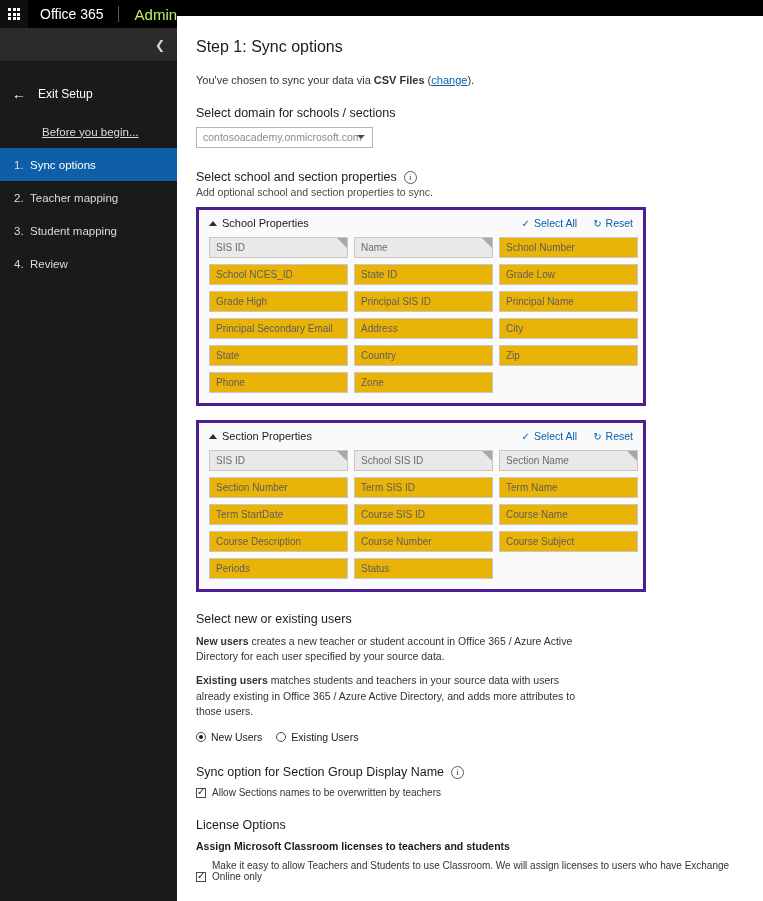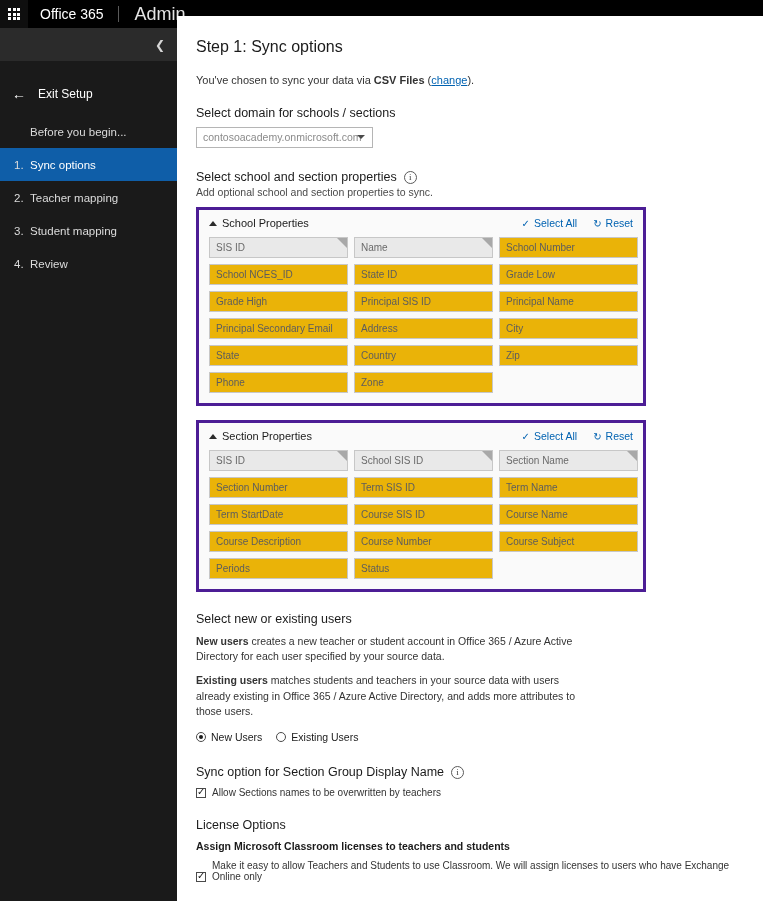--- a/index.html
+++ b/index.html
@@ -21,21 +21,21 @@
     width: 28px; height: 28px; display:flex; align-items:center; justify-content:center;
     background:#0f0f0f;
   }
   .waffle-grid { display:grid; grid-template-columns: repeat(3, 3px); grid-template-rows: repeat(3, 3px); gap:1.5px; }
   .waffle-grid i { display:block; width:3px; height:3px; background:#ffffff; }
   .brand {
     font-size: 14px; padding: 0 14px 0 12px; font-weight: 400; color:#fff;
     line-height: 28px;
   }
   .brand-sep { width:1px; height:16px; background:#5a5a5a; }
-  .admin-label { font-size: 18px; padding-left: 16px; color:#e5e5e5; }
+  .admin-label { font-size: 15px; padding-left: 16px; color:#bef264; }
 
   
   .leftnav {
     position:absolute; top:28px; left:0; width:177px; height:873px;
     background:#1a1a1a; color:#e6e6e6;
   }
   .nav-collapse {
     height:33px; background:#2b2b2b; display:flex; align-items:center; justify-content:flex-end;
     padding-right:12px; cursor:pointer;
   }
@@ -43,21 +43,21 @@
   .nav-exit {
     display:flex; align-items:center; gap:12px; height:42px; padding-left:12px;
     font-size:12px; color:#ffffff; margin-top:12px; cursor:pointer;
   }
   .arrow-left { font-size:14px; color:#ffffff; }
   .nav-item {
     display:flex; align-items:center; height:33px; padding-left:14px;
     font-size:11.5px; color:#dcdcdc; cursor:pointer;
   }
   .nav-item .num { width:16px; display:inline-block; color:#dcdcdc; }
-  .nav-item.sub { padding-left:30px; }
+  .nav-item.sub { padding-left:42px;text-decoration:underline; }
   .nav-item.active { background:#0f5ea8; color:#ffffff; }
 
   
   .main {
     position:absolute; top:16px; left:177px; width:586px; height:873px;
     background:#ffffff; overflow:hidden;
   }
   .main-inner { padding: 22px 26px 0 19px; }
   h1.step-title { font-size: 16px; font-weight:400; color:#1b1b1b; margin:0 0 18px 0; }
   .chosen-line { font-size: 11px; color:#333; margin:0 0 20px 0; }

